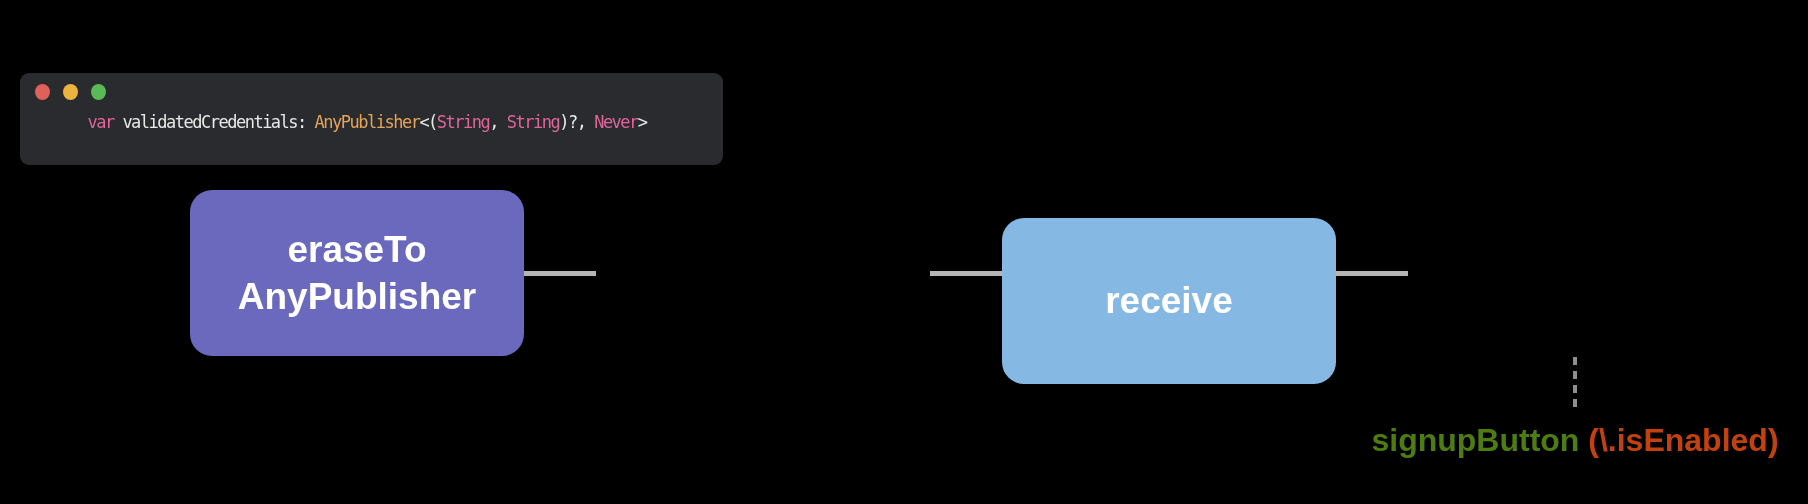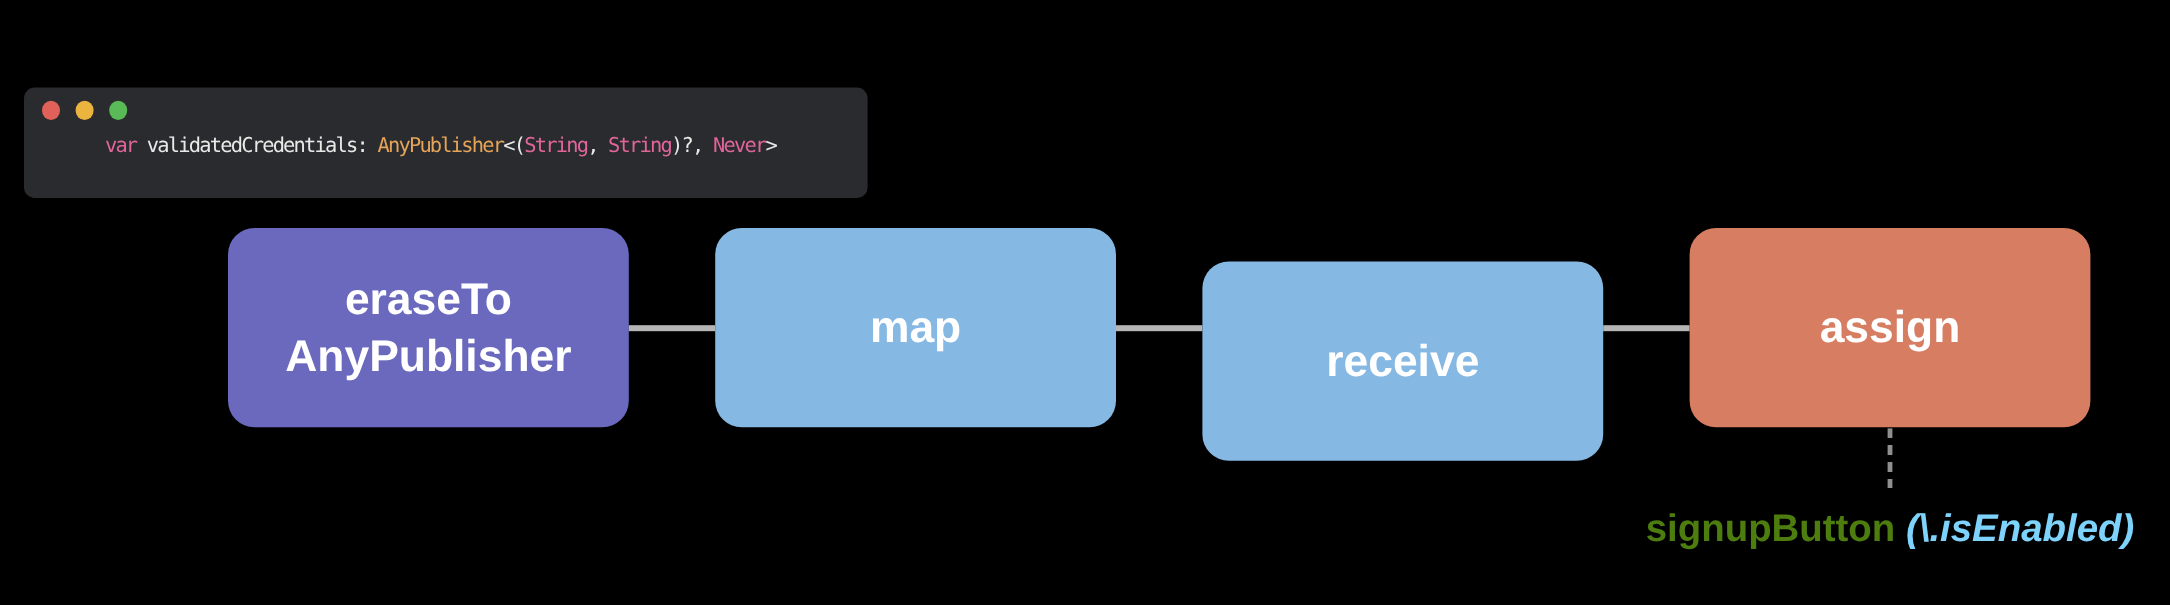--- a/index.html
+++ b/index.html
@@ -115,29 +115,27 @@
     <div class="code-line">
       <span style="color: rgb(224, 101, 154);">var</span><span style="color: rgb(233, 233, 231);"> validatedCredentials: </span><span style="color: rgb(229, 164, 88);">AnyPublisher</span><span style="color: rgb(233, 233, 231);">&lt;(</span><span style="color: rgb(224, 101, 154);">String</span><span style="color: rgb(233, 233, 231);">, </span><span style="color: rgb(224, 101, 154);">String</span><span style="color: rgb(233, 233, 231);">)?, </span><span style="color: rgb(224, 101, 154);">Never</span><span style="color: rgb(233, 233, 231);">&gt;</span>
     </div>
   </div>
 
   <div class="node node-1" style="background-color: rgb(106, 105, 190);">eraseTo
 AnyPublisher</div>
 
   <div class="connector connector-1" style="background-color: rgb(181, 181, 181);"></div>
 
-  <div class="node node-2" style="background-color: rgb(133, 184, 227);">map</div>
 
   <div class="connector connector-2" style="background-color: rgb(181, 181, 181);"></div>
 
   <div class="node node-3" style="background-color: rgb(133, 184, 227);">receive</div>
 
   <div class="connector connector-3" style="background-color: rgb(181, 181, 181);"></div>
 
-  <div class="node node-4" style="background-color: rgb(215, 125, 98);">assign</div>
 
   <div class="dashed-line"></div>
 
   <div class="assign-target">
-    <span style="color: #4d7c0f;">signupButton </span><span style="color: #7dd3fc; font-style: italic;">(\.isEnabled)</span>
+    <span style="color: #4d7c0f;">signupButton </span><span style="color: #c2410c;">(\.isEnabled)</span>
   </div>
 
 </div>
 
 </body></html>

